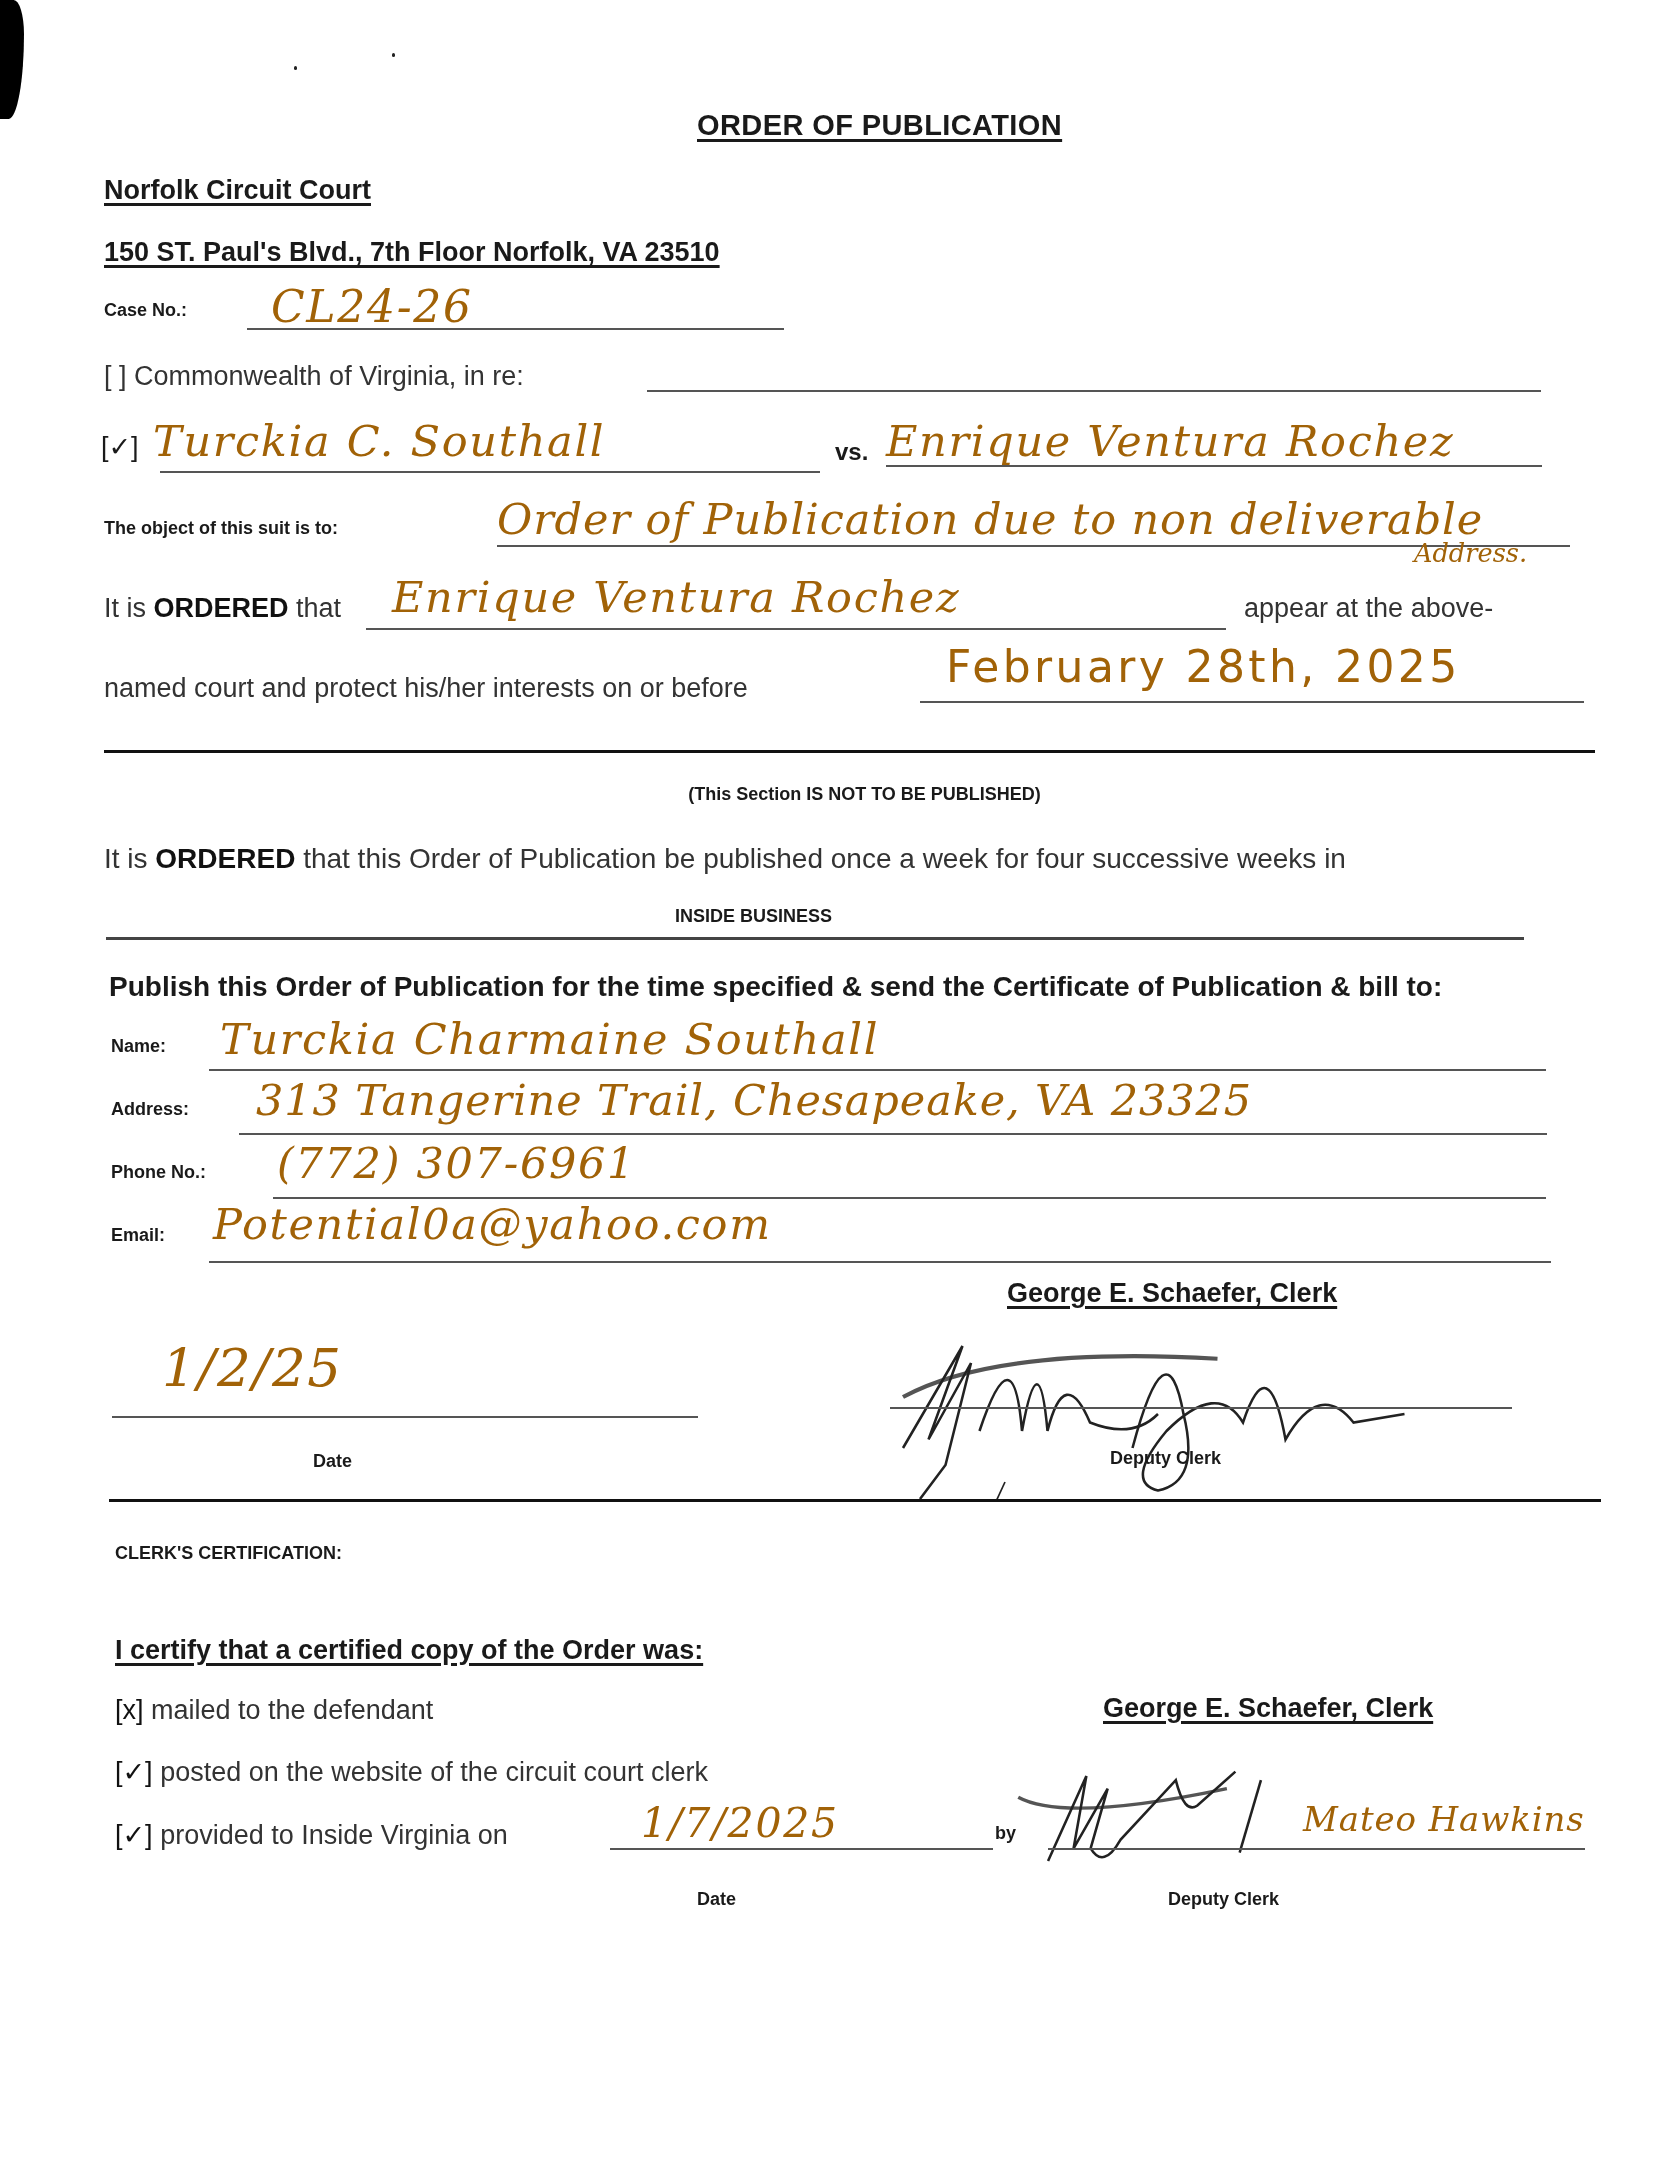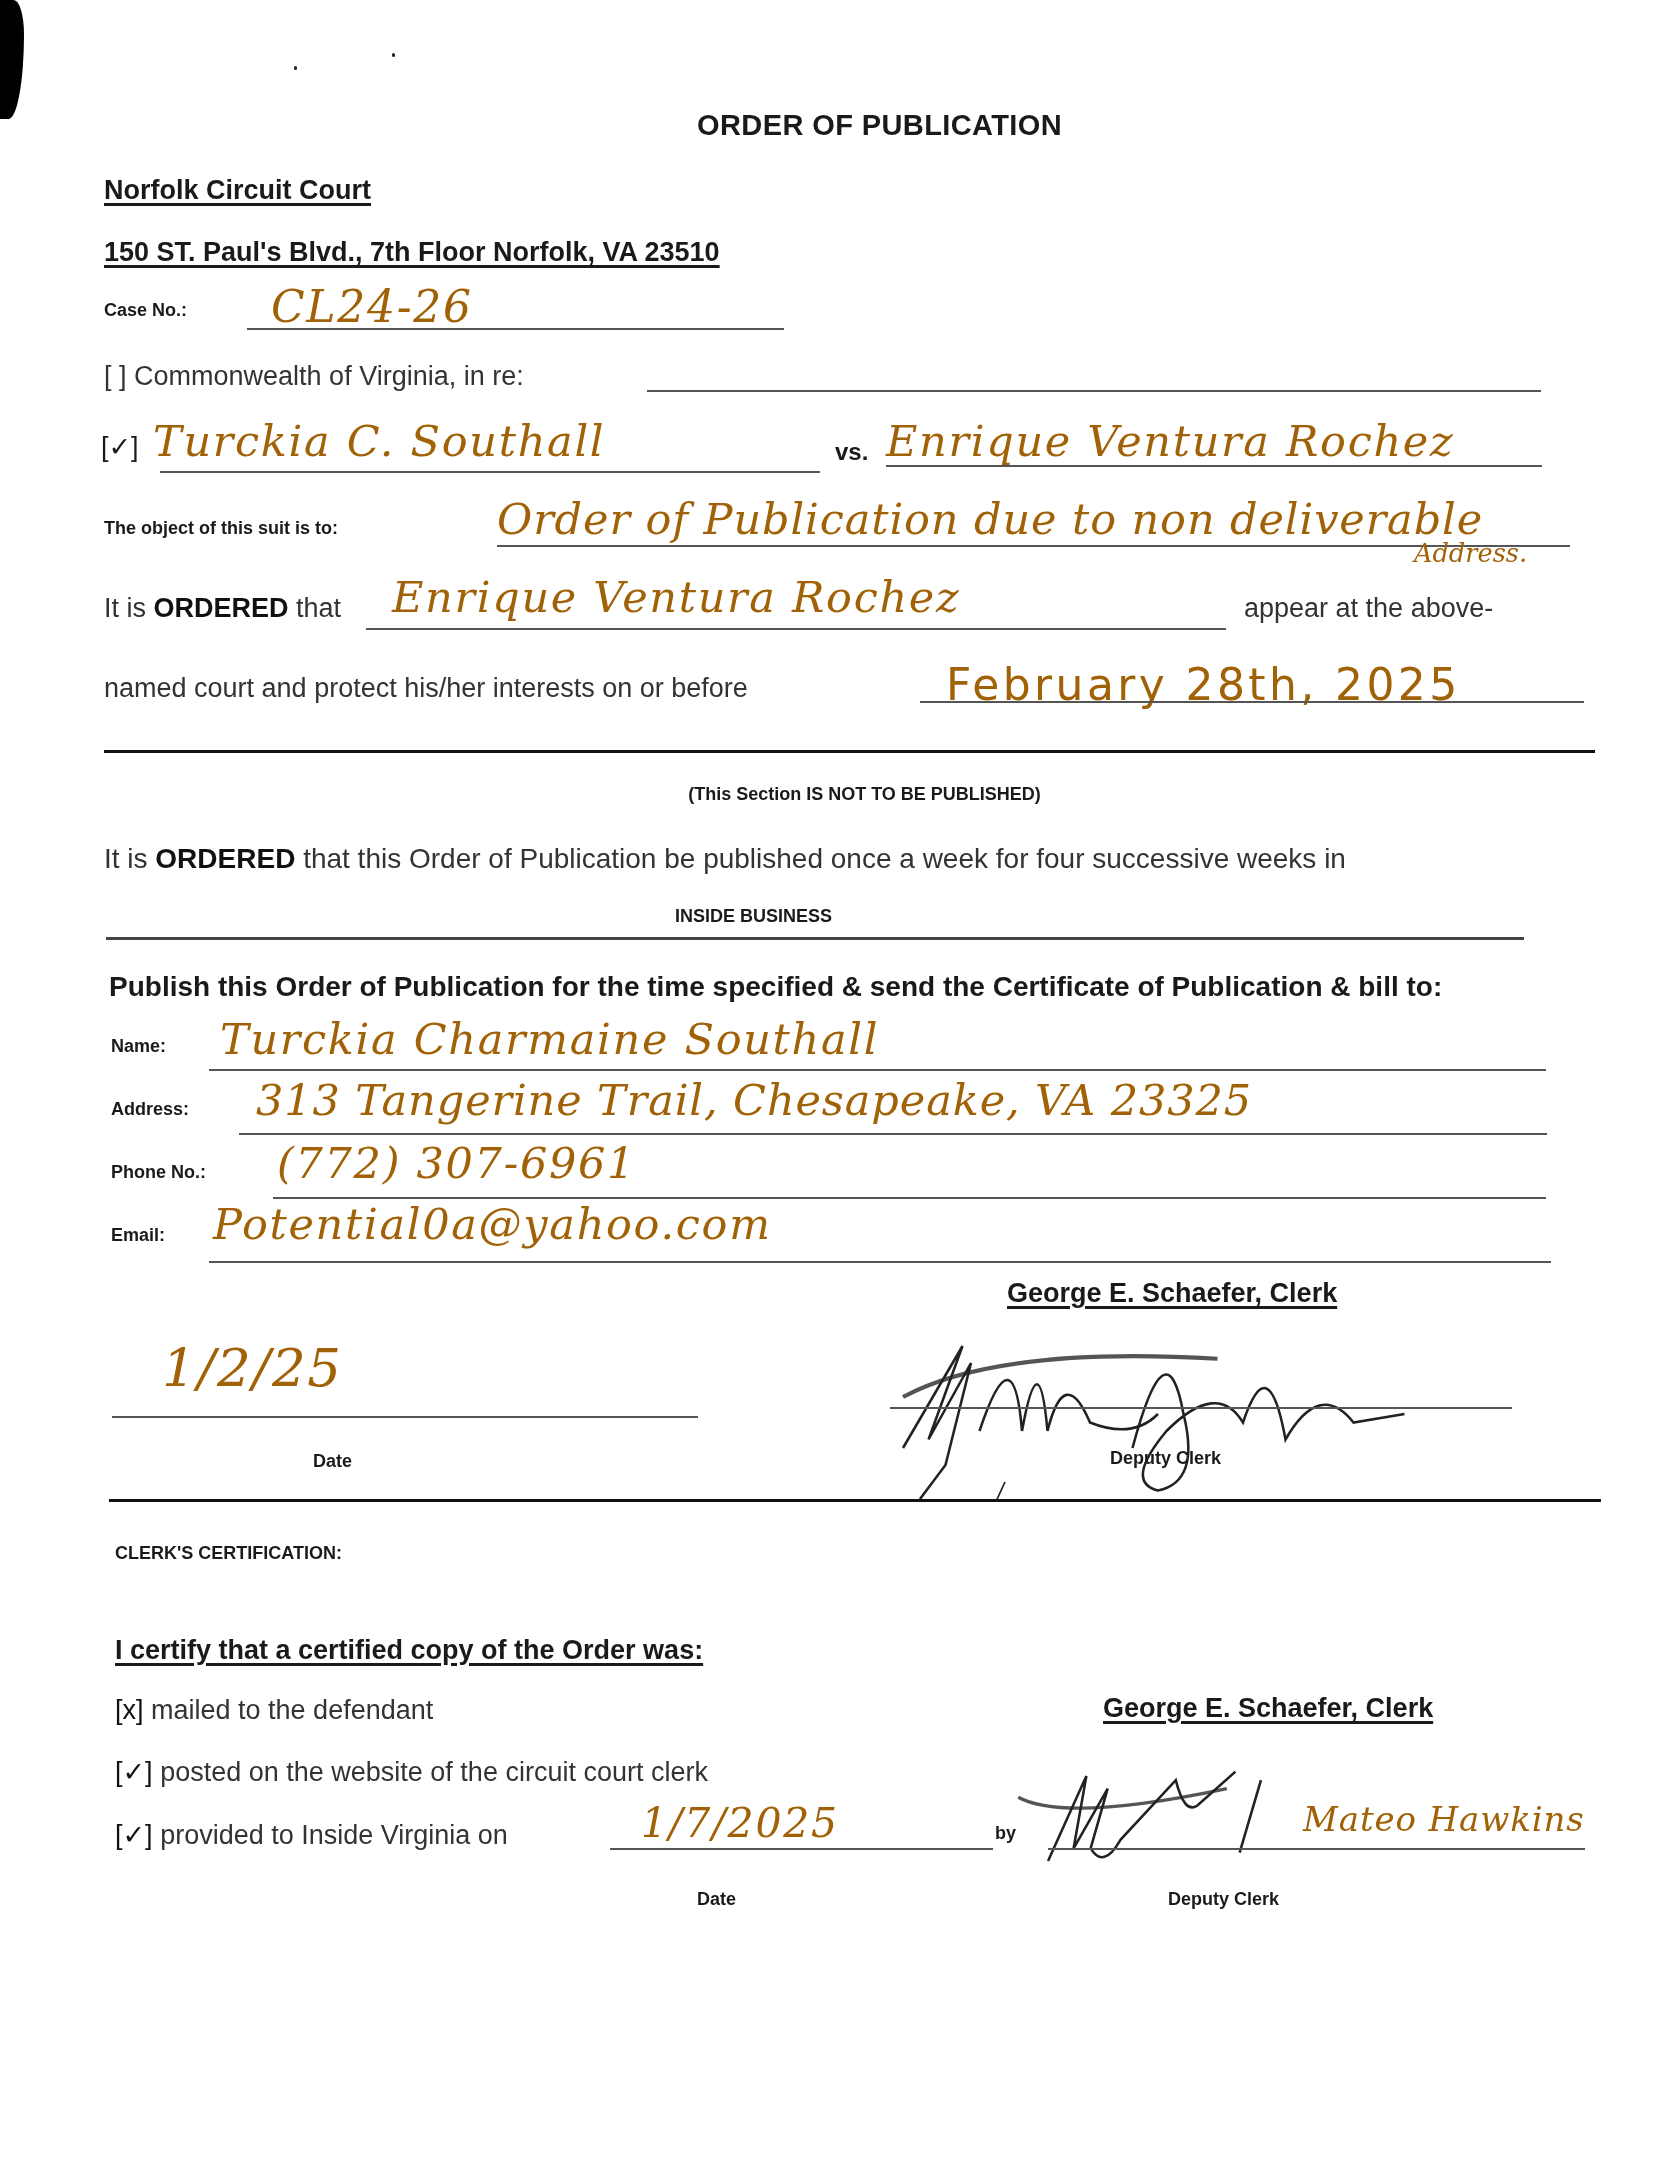--- a/index.html
+++ b/index.html
@@ -4,21 +4,21 @@
 <style>
   html, body { margin:0; padding:0; background:#ffffff; }
   body { width:1675px; height:2181px; position:relative; overflow:hidden;
          font-family:"Liberation Sans", sans-serif; color:#1a1a1a; }
   .page { position:absolute; left:0; top:0; width:1675px; height:2181px; background:#fff; }
   .scan-blot { position:absolute; left:0; top:0; width:24px; height:119px;
                background:#000; border-radius:0 60% 90% 0 / 0 40% 100% 0; }
   .speck { position:absolute; width:3.4px; height:4.3px; background:#222; border-radius:1.7px; }
   .abs { position:absolute; }
   .title { left:697px; top:109px; font-size:29px; font-weight:700; letter-spacing:0.4px;
-           text-decoration-thickness:2.6px; text-underline-offset:4.3px; }
+           text-decoration:underline; text-decoration-thickness:2.6px; text-underline-offset:4.3px; }
   .bold-u { font-weight:700; font-size:27px; text-decoration:underline;
             text-decoration-thickness:2.6px; text-underline-offset:4.3px; }
   .label { font-size:27px; }
   .label-b { font-size:18px; font-weight:700; }
   .light { font-weight:400; color:#333; }
   .hw { font-family:"DejaVu Serif", serif; font-style:italic; color:#a16207;
         letter-spacing:1.7px; white-space:nowrap; }
   .line { position:absolute; height:1.7px; background:#555; }
   .rule { position:absolute; height:3.4px; background:#111; }
   .center { text-align:center; }
@@ -64,21 +64,21 @@
   <div class="abs label light" style="left:104px;top:593px;">
     <span>It is</span>
     <b style="color:#111;">ORDERED</b>
     <span>that</span>
   </div>
   <div class="abs hw" style="left:392px;top:572px;font-size:43px;">Enrique Ventura Rochez</div>
   <div class="line" style="left:366px;top:628px;width:860px;"></div>
   <div class="abs label light" style="left:1244px;top:593px;">appear at the above-</div>
 
   <div class="abs label light" style="left:104px;top:673px;">named court and protect his/her interests on or before</div>
-  <div class="abs hw" style="left:946px;top:659px;font-size:44px;font-style:normal;font-family:'DejaVu Sans', sans-serif;letter-spacing:3.4px;">February 28th, 2025</div>
+  <div class="abs hw" style="left:946px;top:641px;font-size:44px;font-style:normal;font-family:'DejaVu Sans', sans-serif;letter-spacing:3.4px;">February 28th, 2025</div>
   <div class="line" style="left:920px;top:701px;width:664px;"></div>
 
   <div class="rule" style="left:104px;top:750px;width:1491px;"></div>
 
   <div class="abs label-b center" style="left:0;width:1729px;top:784px;">(This Section IS NOT TO BE PUBLISHED)</div>
 
   <div class="abs label light" style="left:104px;top:843px;font-size:28px;">
     <span>It is</span>
     <b style="color:#111;">ORDERED</b>
     <span>that this Order of Publication be published once a week for four successive weeks in</span>

